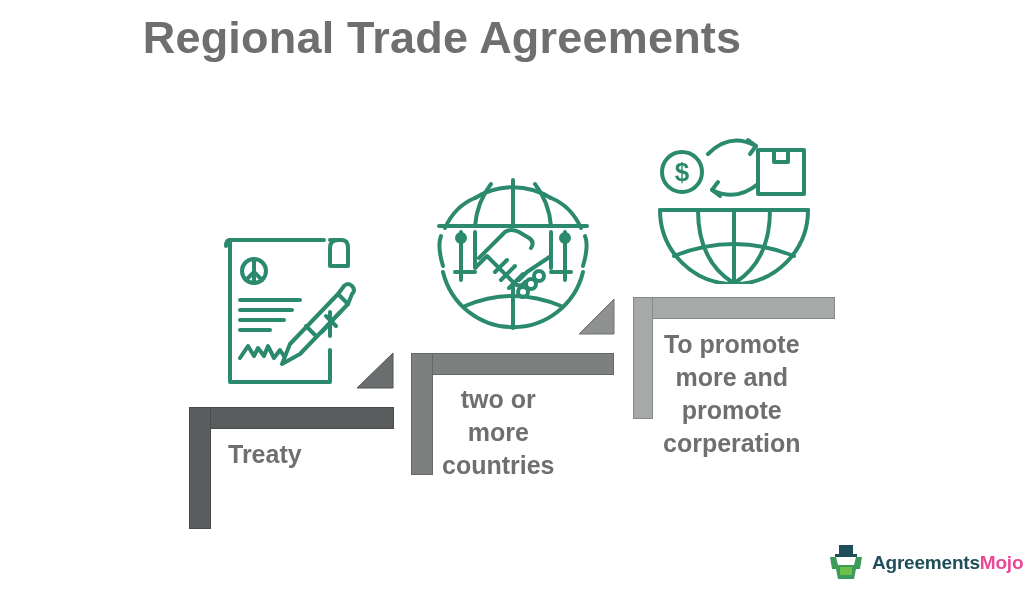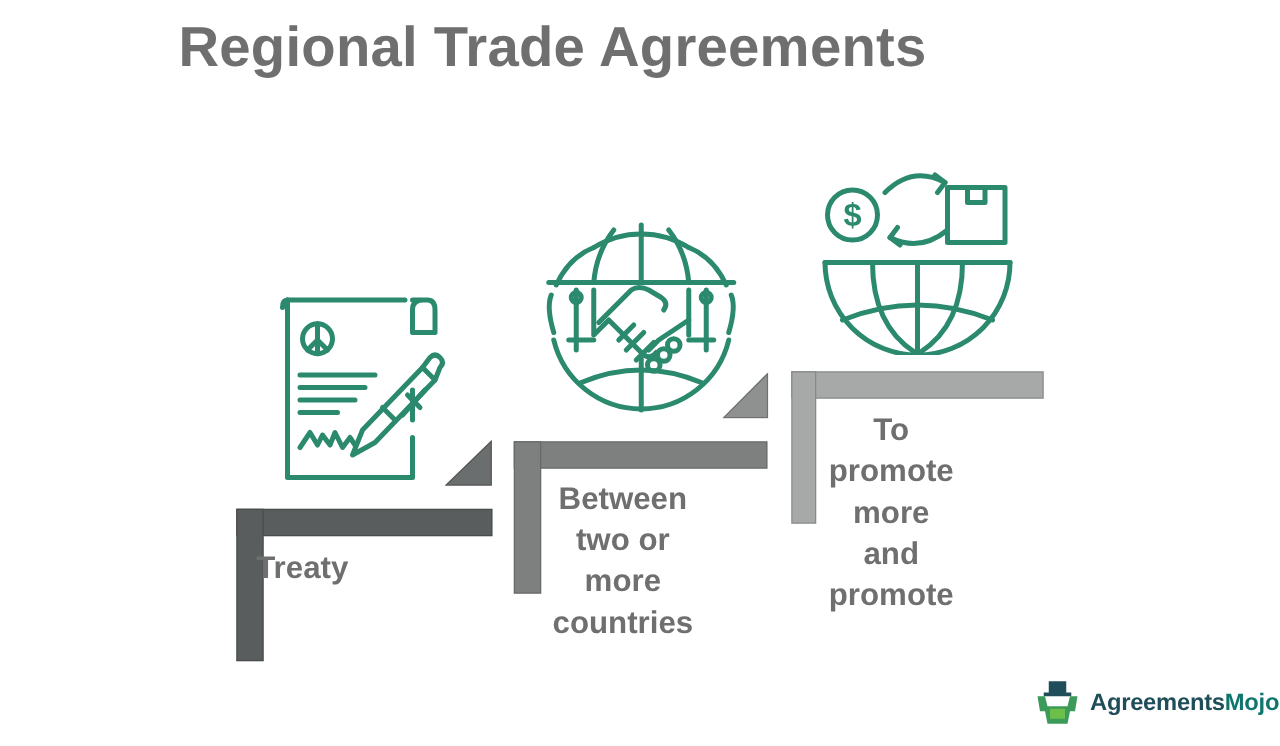--- a/index.html
+++ b/index.html
@@ -6,34 +6,34 @@
   body { width:1024px; height:597px; position:relative; overflow:hidden; font-family:"Liberation Sans", sans-serif; }
   .title { position:absolute; left:0; top:12px; width:884px; text-align:center; font-size:45px; font-weight:bold; color:#6f6f6f; letter-spacing:0.2px; }
   .step { position:absolute; }
   .bar-h { position:absolute; box-sizing:border-box; border:1px solid rgba(0,0,0,0.18); }
   .bar-v { position:absolute; box-sizing:border-box; border:1px solid rgba(0,0,0,0.18); }
   .tri { position:absolute; }
   .label { position:absolute; font-size:25px; font-weight:bold; color:#6f6f6f; line-height:33px;text-align:center; }
   .icon { position:absolute; }
   .logo { position:absolute; left:826px; top:543px; height:40px; display:flex; align-items:center; }
   .logo-text { font-size:19px; font-weight:bold; color:#1f4e5a; margin-left:6px; letter-spacing:-0.2px; }
-  .logo-text .mojo { color:#0f766e; }
+  .logo-text .mojo { color:#ec4899; }
 </style>
 </head>
 <body>
 
 <div class="title">Regional Trade Agreements</div>
 
 <div class="step">
   <div class="bar-h" style="left:189px;top:407px;width:205px;height:22px;background:#5a5d5d;"></div>
   <div class="bar-v" style="left:189px;top:407px;width:22px;height:122px;background:#5a5d5d;"></div>
   <svg class="tri" style="left:356px;top:352px;" width="38" height="37">
       <polygon points="37,1 37,36 1,36" fill="#6b6e6e" stroke="#555" stroke-width="1"></polygon>
     </svg>
-  <div class="label" style="left:205px;top:438px;">
+  <div class="label" style="left:228px;top:438px;">
     <div>Treaty</div>
   </div>
   <svg class="icon" style="left:222px;top:232px;" width="140" height="160" viewBox="0 0 140 160" fill="none" stroke="#2b8a6e" stroke-width="4" stroke-linecap="round" stroke-linejoin="round">
     <path d="M8 8 H102 M108 8 H120 Q126 8 126 16 V34 H108 V16 Q108 8 116 8"></path>
     <path d="M8 8 V150 H108 V118 M108 104 V80"></path>
     <path d="M8 8 Q4 8 4 14"></path>
     <circle cx="32" cy="39" r="12"></circle>
     <path d="M32 27 V51 M32 40 L24 48 M32 40 L40 48"></path>
     <path d="M18 68 H78 M18 78 H70 M18 88 H62 M18 98 H48"></path>
     <path d="M18 126 L26 114 L32 124 L36 116 L42 124 L46 114 L52 126 L58 118 L62 124"></path>
@@ -44,21 +44,20 @@
   </svg>
 </div>
 
 <div class="step">
   <div class="bar-h" style="left:411px;top:353px;width:203px;height:22px;background:#7e8080;"></div>
   <div class="bar-v" style="left:411px;top:353px;width:22px;height:122px;background:#7e8080;"></div>
   <svg class="tri" style="left:578px;top:298px;" width="37" height="37">
       <polygon points="36,1 36,36 1,36" fill="#8f9191" stroke="#6f7171" stroke-width="1"></polygon>
     </svg>
   <div class="label" style="left:442px;top:383px;">
-    <div>Between</div>
     <div>two or more</div>
     <div>countries</div>
   </div>
   <svg class="icon" style="left:435px;top:176px;" width="156" height="156" viewBox="0 0 156 156" fill="none" stroke="#2b8a6e" stroke-width="4" stroke-linecap="round" stroke-linejoin="round">
     <path d="M40 22 A72 72 0 0 1 116 22"></path>
     <path d="M10 52 Q20 30 40 22 M146 52 Q136 30 116 22"></path>
     <path d="M4 50 H152"></path>
     <path d="M78 4 V50 M78 110 V152"></path>
     <path d="M56 8 Q42 26 40 50 M100 8 Q114 26 116 50"></path>
     <path d="M8 90 Q2 70 6 60 M148 90 Q154 70 150 60"></path>
@@ -79,20 +78,21 @@
   </svg>
 </div>
 
 <div class="step">
   <div class="bar-h" style="left:633px;top:297px;width:202px;height:22px;background:#a7a9a9;"></div>
   <div class="bar-v" style="left:633px;top:297px;width:20px;height:122px;background:#a7a9a9;"></div>
   <div class="label" style="left:663px;top:328px;">
     <div>To promote</div>
     <div>more and</div>
     <div>promote</div>
+    <div>corperation</div>
   </div>
   <svg class="icon" style="left:656px;top:132px;" width="156" height="152" viewBox="0 0 156 152" fill="none" stroke="#2b8a6e" stroke-width="4" stroke-linecap="round" stroke-linejoin="round">
     <circle cx="26" cy="40" r="20"></circle>
     <text x="26" y="49" text-anchor="middle" font-size="26" font-family="Liberation Sans, sans-serif" fill="#2b8a6e" stroke="none" font-weight="bold">$</text>
     <path d="M52 22 Q74 0 100 14"></path>
     <path d="M92 8 L100 14 L94 22"></path>
     <path d="M102 52 Q80 70 56 58"></path>
     <path d="M62 50 L56 58 L64 64"></path>
     <rect x="102" y="18" width="46" height="44"></rect>
     <path d="M118 18 V30 H132 V18"></path>

